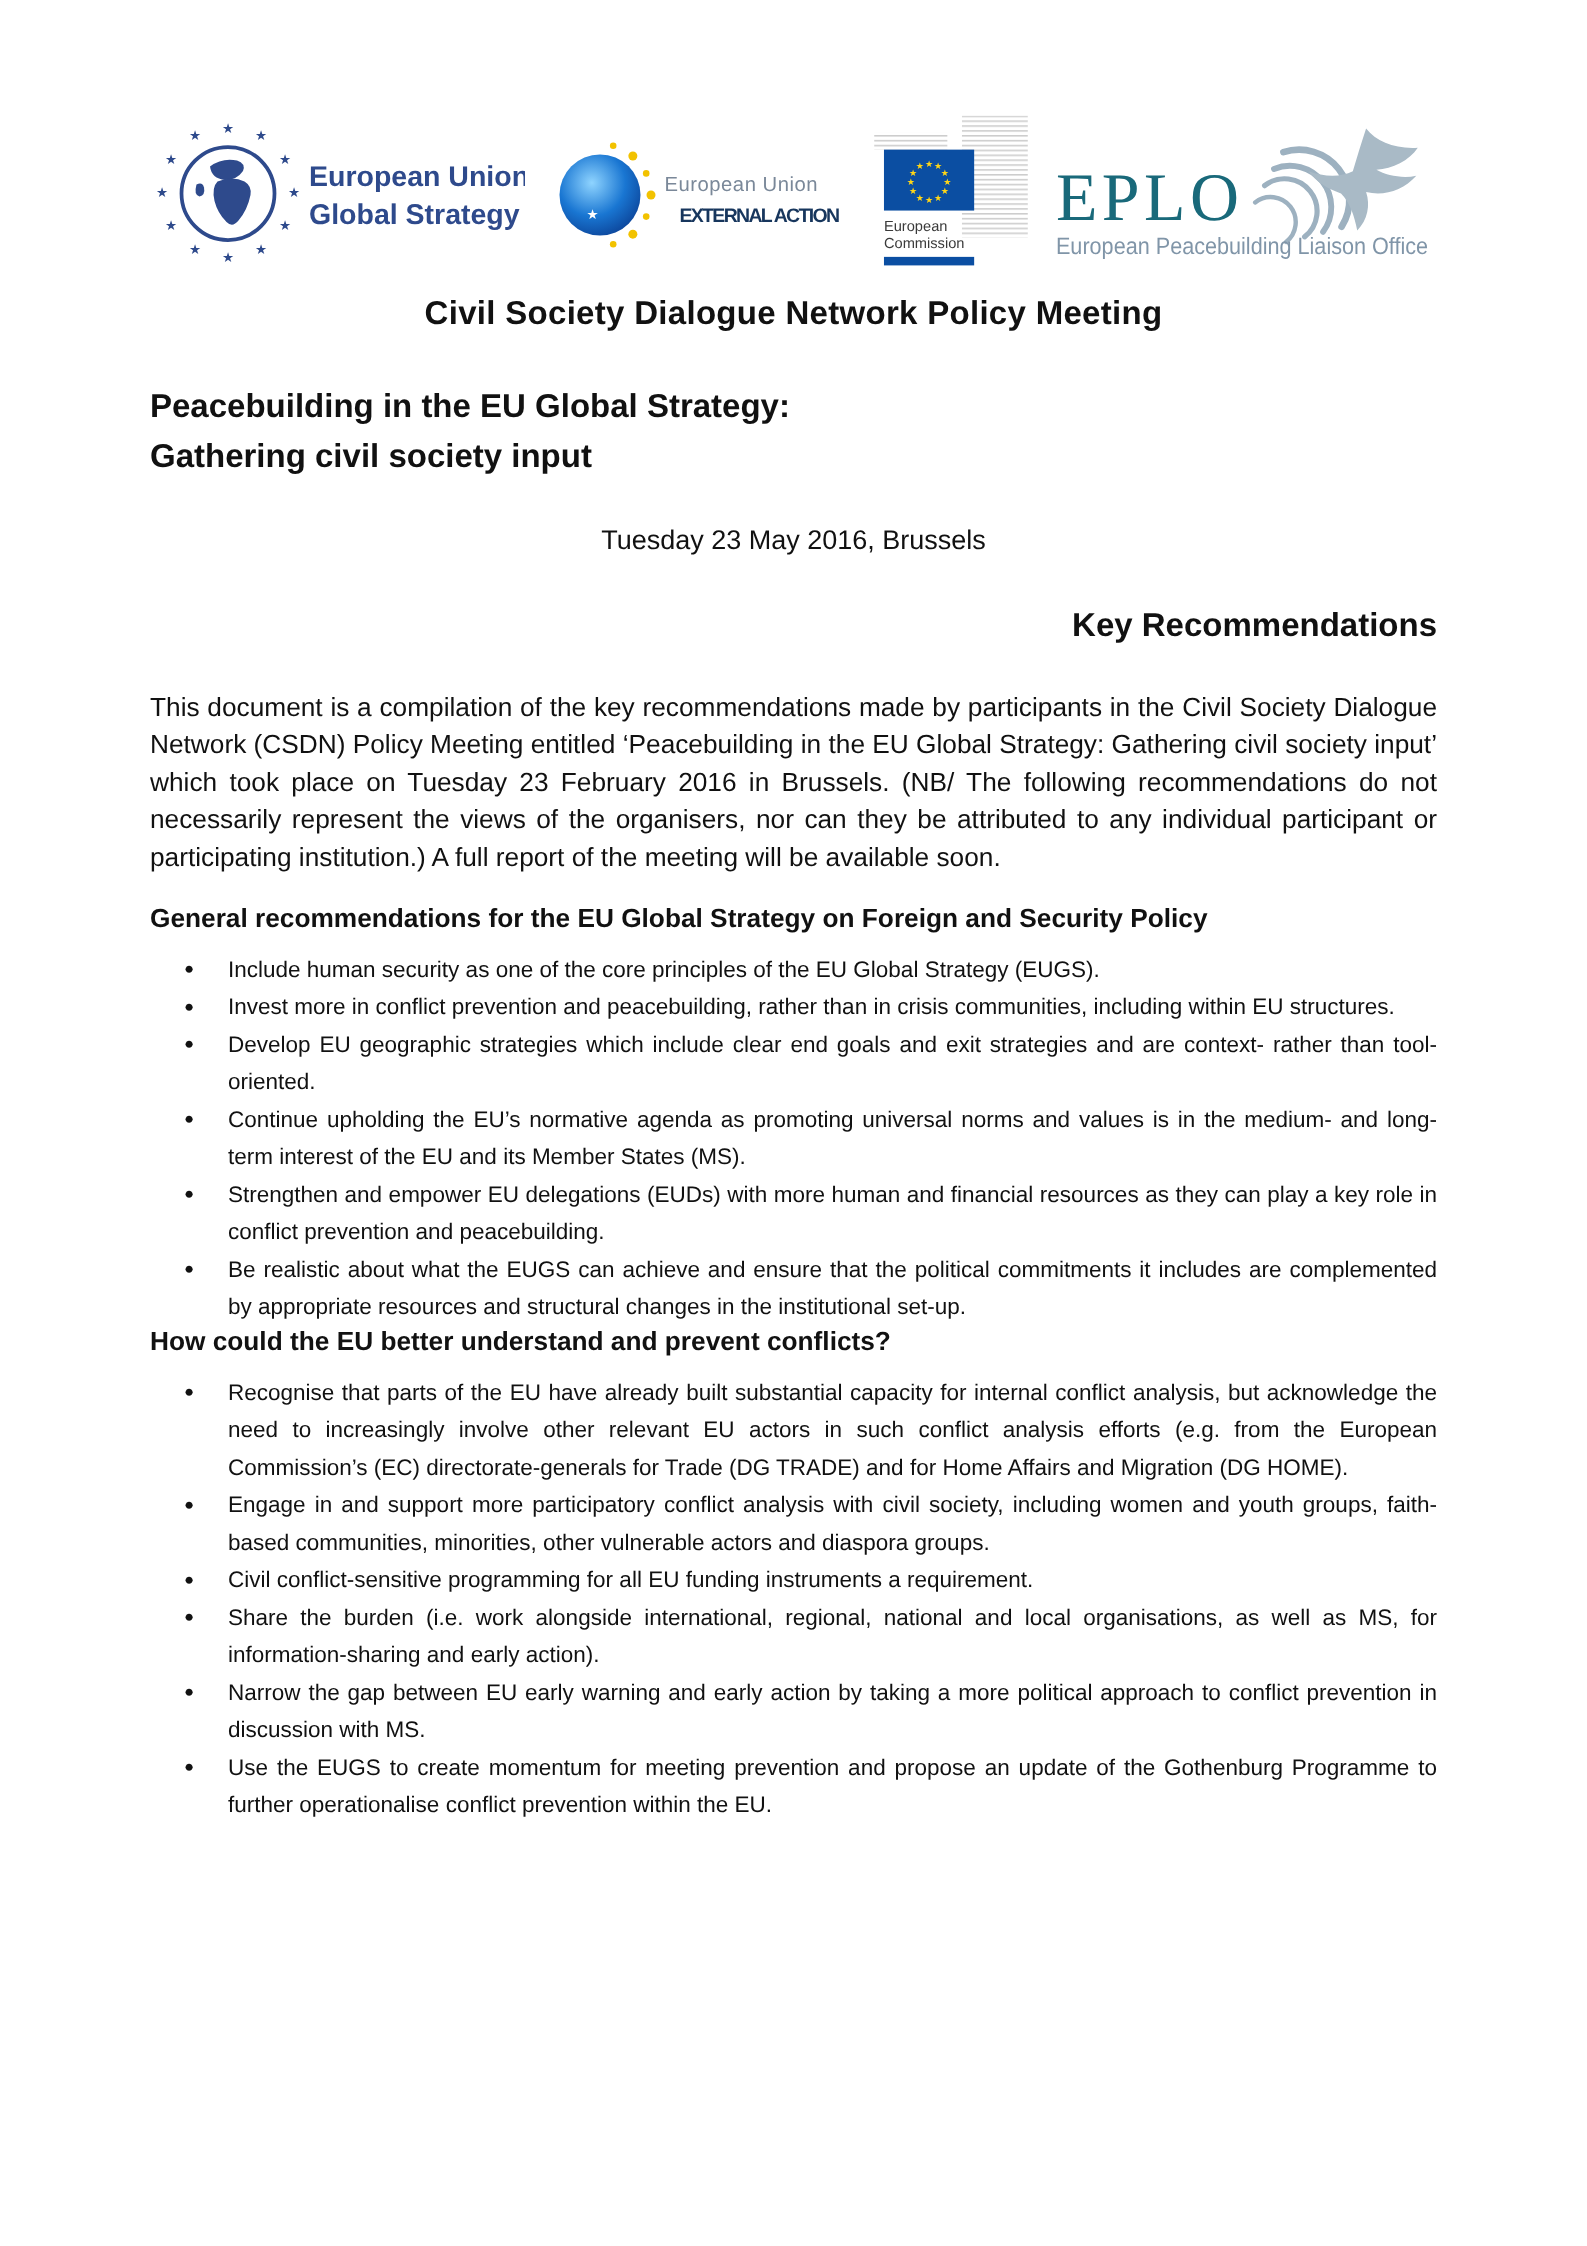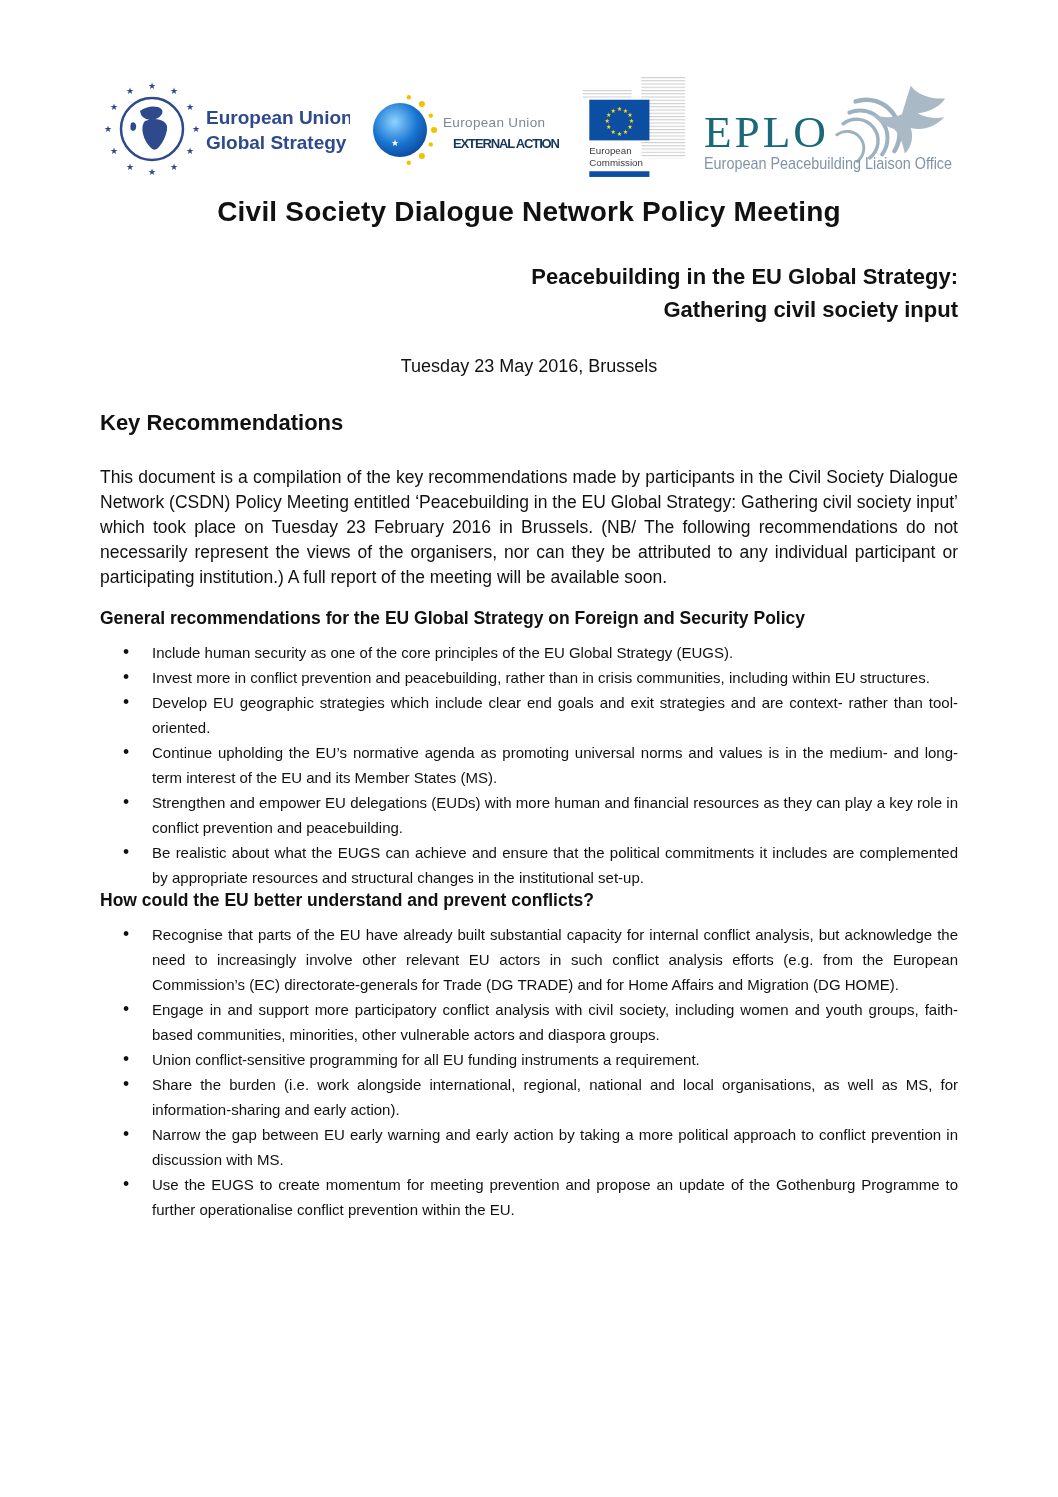--- a/index.html
+++ b/index.html
@@ -7,29 +7,29 @@
     width:1058px; height:1497px; margin:0 auto; background:#fff;
     box-sizing:border-box; padding:78px 100px 0 100px;
     font-family:"Liberation Sans", sans-serif; color:#111; overflow:hidden;
   }
   .logos-row {
     display:flex; align-items:center; justify-content:space-between;
     height:102px; margin-bottom:6px;
   }
   .logo { flex:0 0 auto; }
   .doc-title {
-    font-size:28px; font-weight:bold; text-align:center; margin-top:16px;
+    font-size:22px; font-weight:bold; text-align:center; margin-top:16px;
     letter-spacing:0.2px;
   }
   .doc-subtitle {
-    font-size:22px; font-weight:bold; text-align:right; margin-top:32px;
+    font-size:22px; font-weight:bold; text-align:left; margin-top:32px;
     line-height:33px;
   }
   .doc-date { font-size:18px; text-align:center; margin-top:30px; }
-  .key-heading { font-size:22px; font-weight:bold; text-align:left; margin-top:33px; }
+  .key-heading { font-size:22px; font-weight:bold; text-align:right; margin-top:33px; }
   .intro {
     font-size:17.5px; line-height:25px; text-align:justify; margin-top:29px;
   }
   .section-heading { font-size:17.5px; font-weight:bold; }
   ul.bullets { list-style:none; margin:11px 0 0 0; padding:0; }
   ul.bullets li {
     position:relative; padding-left:52px; font-size:15px; line-height:25px;
     text-align:justify;
   }
   ul.bullets li::before {
@@ -165,19 +165,19 @@
     <li>Develop EU geographic strategies which include clear end goals and exit strategies and are context- rather than tool-oriented.</li>
     <li>Continue upholding the EU’s normative agenda as promoting universal norms and values is in the medium- and long-term interest of the EU and its Member States (MS).</li>
     <li>Strengthen and empower EU delegations (EUDs) with more human and financial resources as they can play a key role in conflict prevention and peacebuilding.</li>
     <li>Be realistic about what the EUGS can achieve and ensure that the political commitments it includes are complemented by appropriate resources and structural changes in the institutional set-up.</li>
   </ul>
 
   <div class="section-heading">How could the EU better understand and prevent conflicts?</div>
   <ul class="bullets">
     <li>Recognise that parts of the EU have already built substantial capacity for internal conflict analysis, but acknowledge the need to increasingly involve other relevant EU actors in such conflict analysis efforts (e.g. from the European Commission’s (EC) directorate-generals for Trade (DG TRADE) and for Home Affairs and Migration (DG HOME).</li>
     <li>Engage in and support more participatory conflict analysis with civil society, including women and youth groups, faith-based communities, minorities, other vulnerable actors and diaspora groups.</li>
-    <li>Union conflict-sensitive programming for all EU funding instruments a requirement.</li>
+    <li>Civil conflict-sensitive programming for all EU funding instruments a requirement.</li>
     <li>Share the burden (i.e. work alongside international, regional, national and local organisations, as well as MS, for information-sharing and early action).</li>
     <li>Narrow the gap between EU early warning and early action by taking a more political approach to conflict prevention in discussion with MS.</li>
     <li>Use the EUGS to create momentum for meeting prevention and propose an update of the Gothenburg Programme to further operationalise conflict prevention within the EU.</li>
   </ul>
 
 </div>
 
 </body></html>

